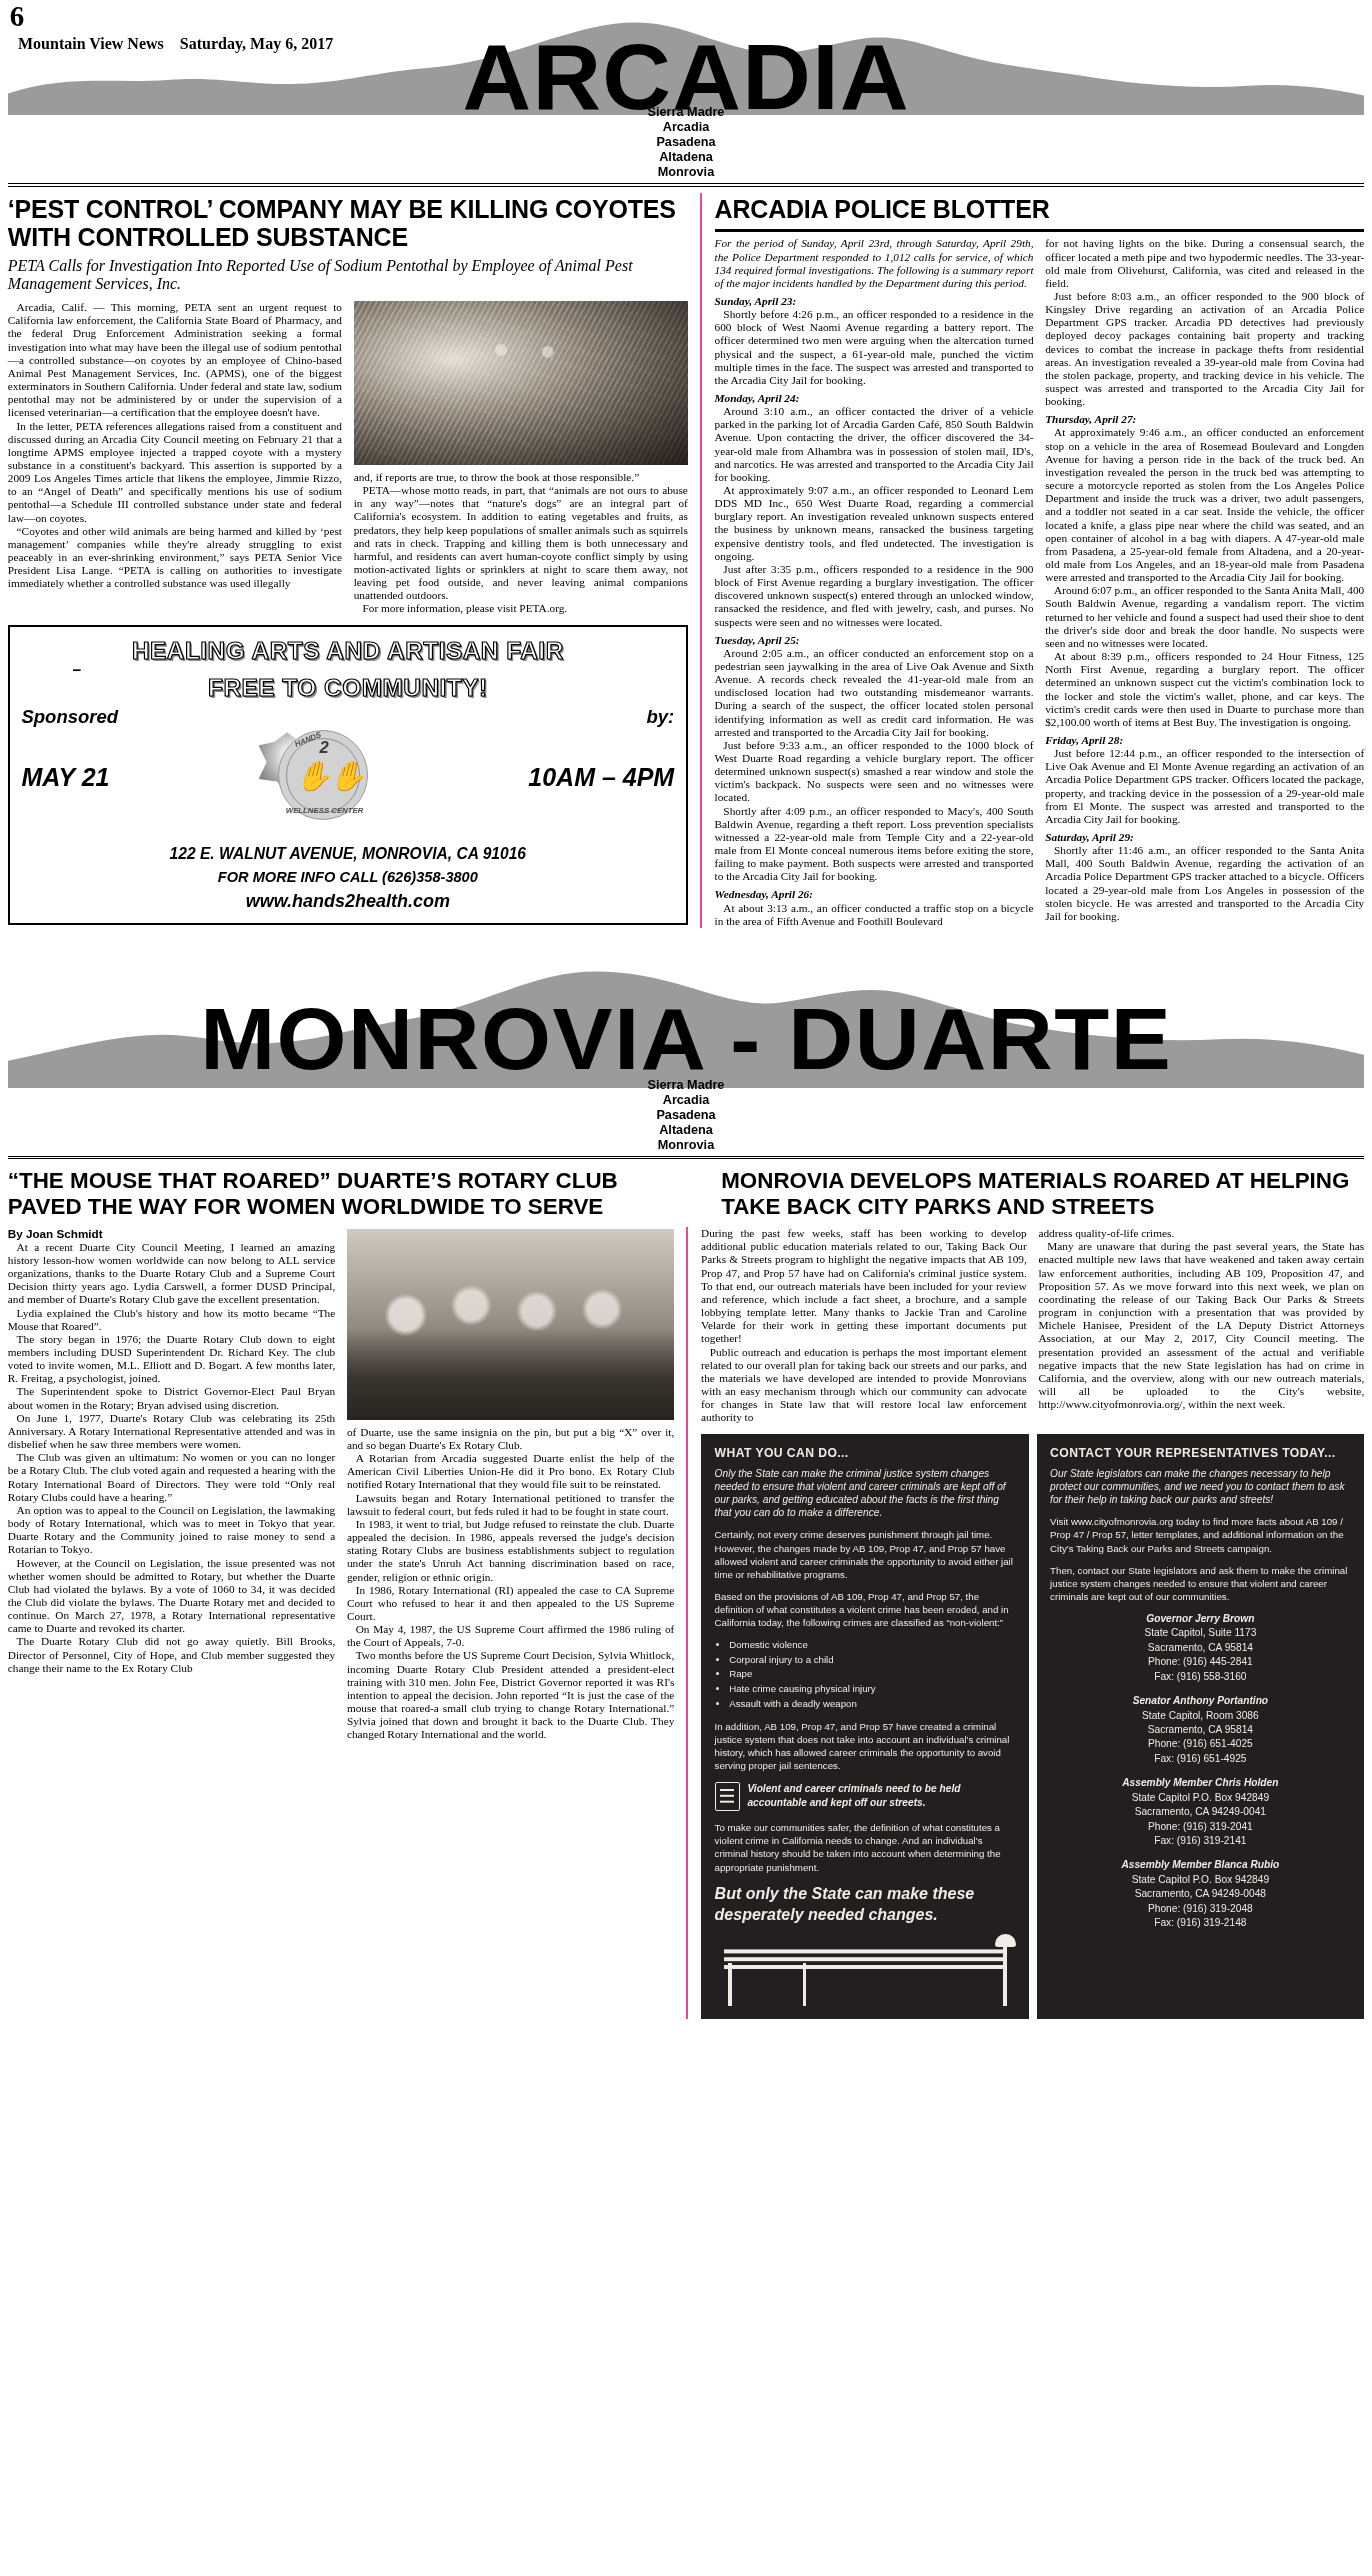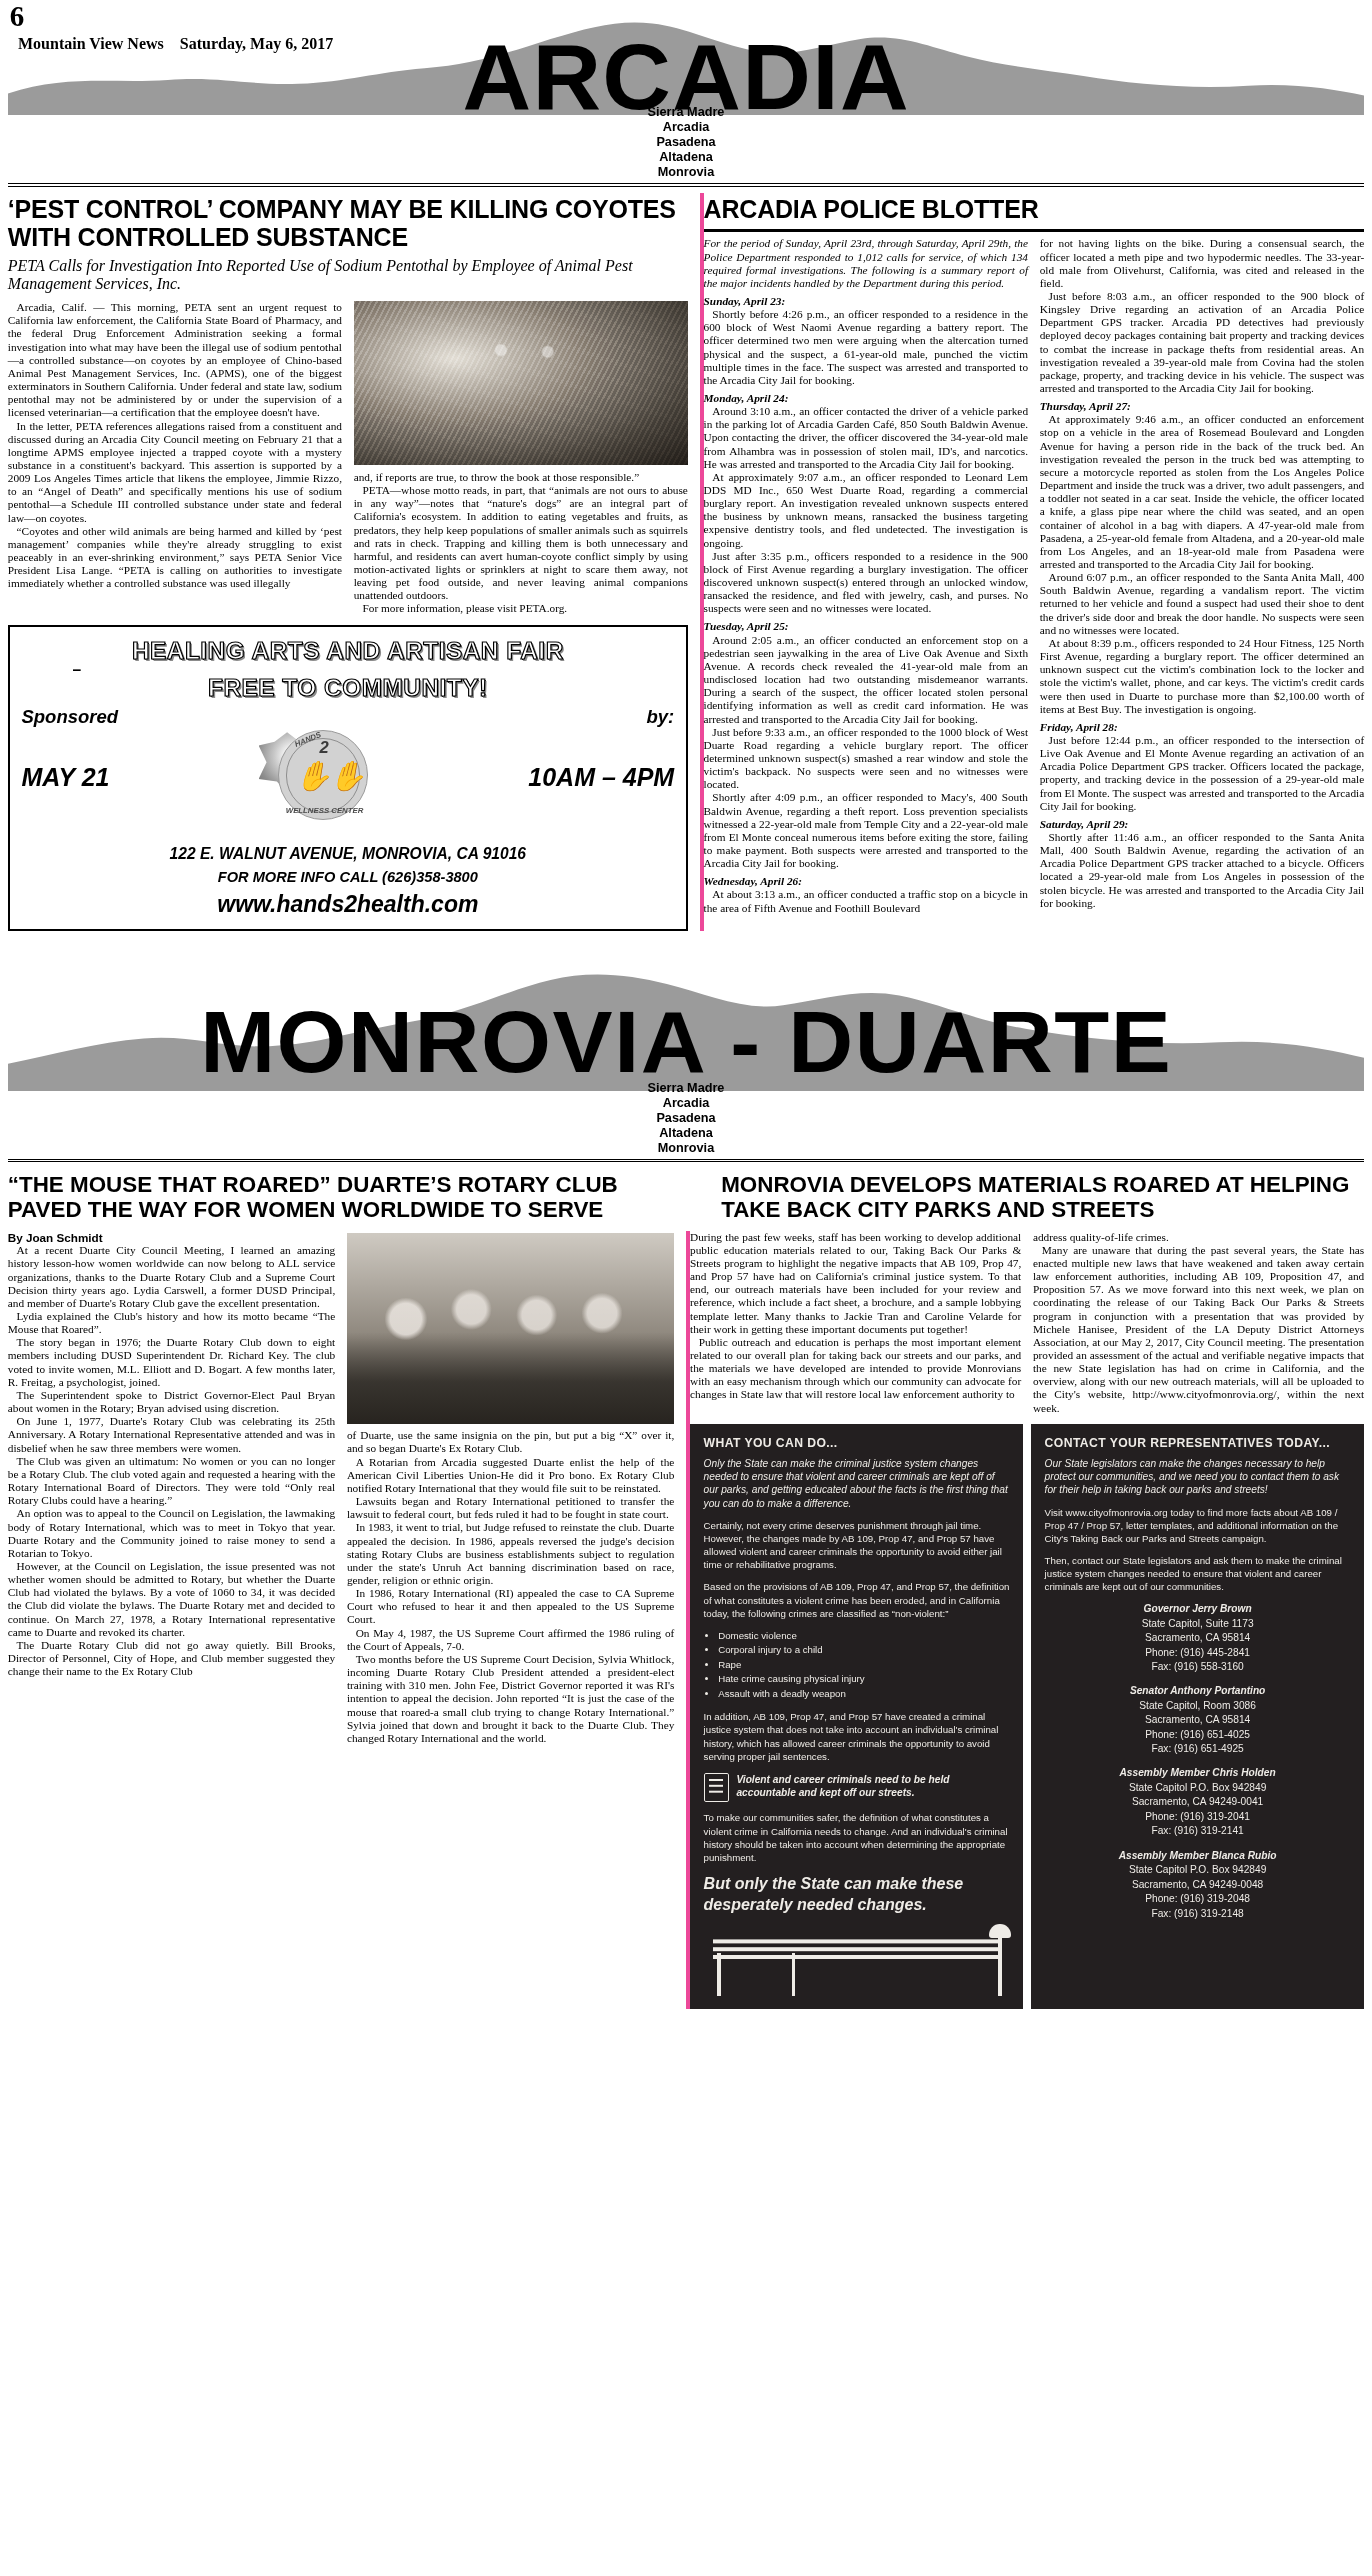--- a/index.html
+++ b/index.html
@@ -59,21 +59,21 @@
   }
   .blotter-rule { border-bottom:3.9px solid #000; margin:1px 0 5.8px 0; }
   .col { font-size:11.3px; line-height:1.165; text-align:justify; hyphens:auto; }
   .col p { margin:0; text-indent:8.8px; }
   .col p.noindent { text-indent:0; }
   .col p.dateline { font-weight:bold; font-style:italic; text-indent:0; margin-top:4.9px; }
 
   
   .upper { display:flex; align-items:stretch; }
   .upper .left-half { width:51%; padding-right:11.7px; }
-  .upper .right-half { width:49%; padding-left:0; border-left:4px solid #ec4899; }
+  .upper .right-half { width:49%; padding-left:13px; border-left:2px solid #ec4899; }
   .two { display:flex; gap:11.7px; }
   .two > .col { flex:1 1 0; min-width:0; }
 
   
   .photo {
     width:100%; height:164px; margin:0 0 5.8px 0;
     background:
       radial-gradient(ellipse at 30% 35%, #e6e2da 0%, #9a9186 38%, #4c463e 75%, #241f1a 100%),
       linear-gradient(160deg,#6b6358 0%,#2b2621 100%);
     position:relative; overflow:hidden;
@@ -130,21 +130,21 @@
   .logo .ringtext span { position:absolute; white-space:nowrap; }
   .logo .rt-top { left:15.6px; top:4.9px; transform:rotate(-22deg); }
   .logo .rt-bot { left:7.8px; bottom:5.8px; }
   .logo .flower {
     position:absolute; left:-5.8px; top:9.7px; width:57px; height:60px;
     background:radial-gradient(circle at 60% 40%, #f2f2f2 0 18%, #c9c9c9 38%, #8f8f8f 70%, #6b6b6b 100%);
     clip-path:polygon(50% 0,72% 16%,100% 22%,86% 50%,100% 78%,66% 82%,50% 100%,32% 82%,0 78%,14% 50%,0 22%,28% 16%);
   }
   .ad-addr { font-family:"Liberation Sans", sans-serif; font-weight:bold; font-style:italic; font-size:15.6px; margin-top:13.6px; }
   .ad-info { font-family:"Liberation Sans", sans-serif; font-weight:bold; font-style:italic; font-size:14.6px; margin-top:5.8px; }
-  .ad-url  { font-family:"Liberation Sans", sans-serif; font-weight:bold; font-style:italic; font-size:23px; margin-top:5.8px; }
+  .ad-url  { font-family:"Liberation Sans", sans-serif; font-weight:bold; font-style:italic; font-size:18px; margin-top:5.8px; }
 
   
   .lower-head { display:flex;gap:47px; }
   .lower-head .lh-left { width:50%; padding-right:11.7px; }
   .lower-head .lh-right { width:50%; padding-left:11.7px; }
   h2.headline2 {
     font-family:"Liberation Sans", sans-serif;
     font-size:22.4px; font-weight:bold; line-height:1.14; margin:3.9px 0 7.8px 0;
   }
   .byline { font-weight:bold; font-size:11.7px; margin:0 0 1.9px 0; font-family:Liberation Sans, sans-serif; }

